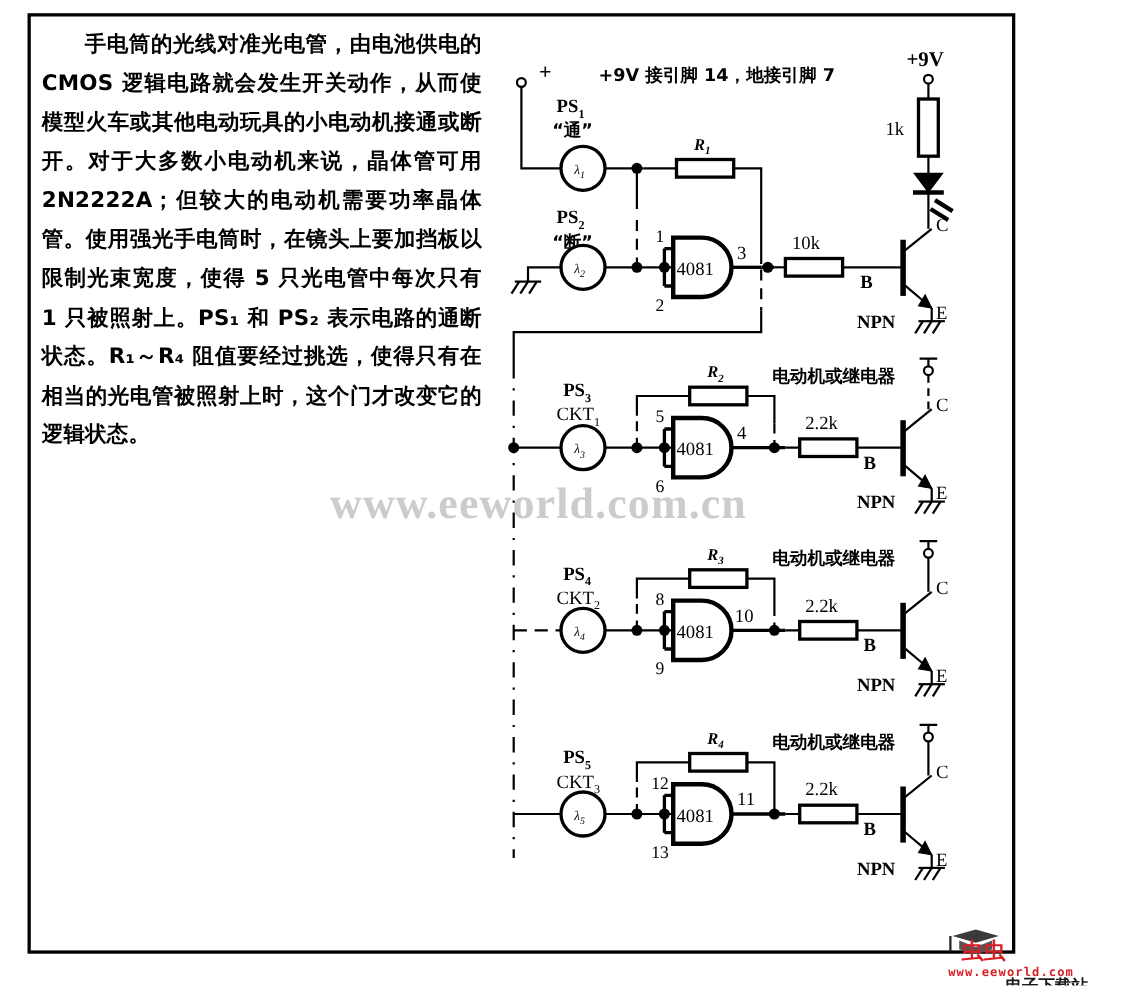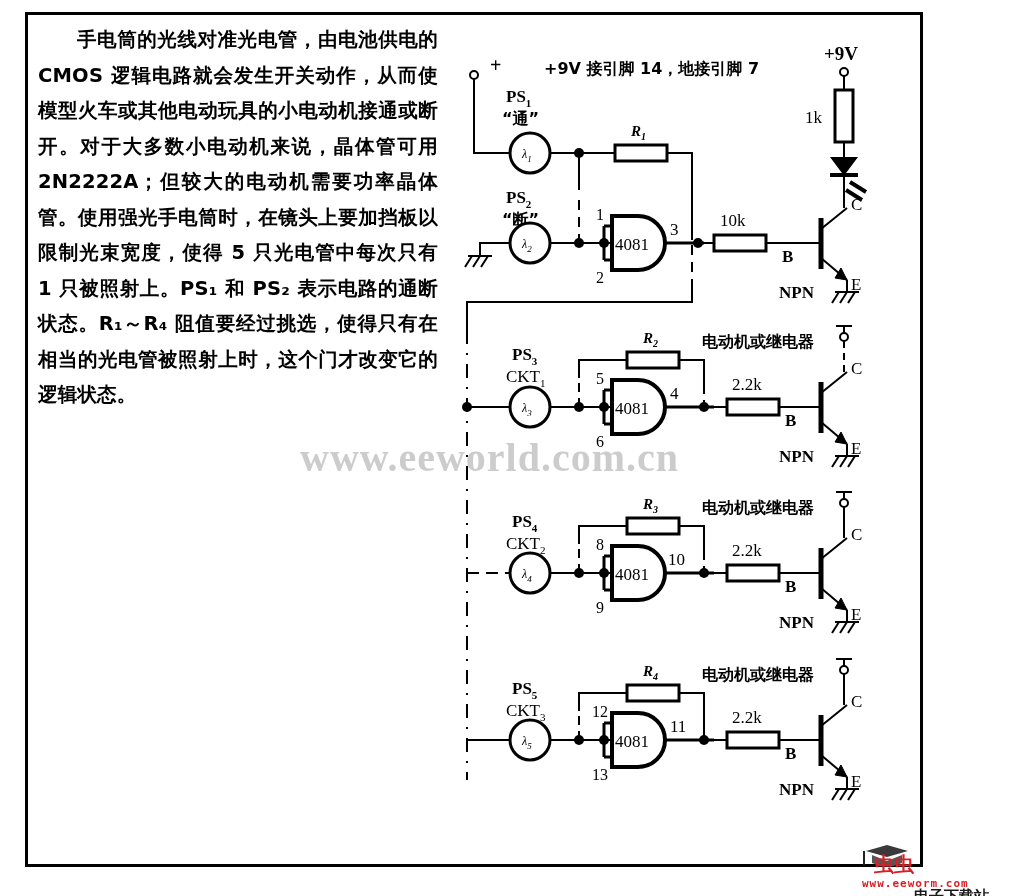--- a/index.html
+++ b/index.html
@@ -363,16 +363,16 @@
 
   <div class="footer-logo">
     <svg class="logo-cap" width="50" height="30" viewBox="0 0 50 30">
       <path d="M4 8 L25 2 L46 8 L25 14 Z" fill="#3a3a3a"></path>
       <path d="M10 12 L10 20 Q25 27 40 20 L40 12 L25 18 Z" fill="#555"></path>
       <path d="M2 8 L2 22" stroke="#222" stroke-width="2" fill="none"></path>
     </svg>
     <div class="logo-bug b1">虫</div>
     <div class="logo-bug b2">虫</div>
     <div class="logo-cn">电子下载站</div>
-    <div class="logo-url">www.eeworm.com</div>
+    <div class="logo-url">www.eeworld.com</div>
   </div>
 
 </div>
 
 </body></html>

